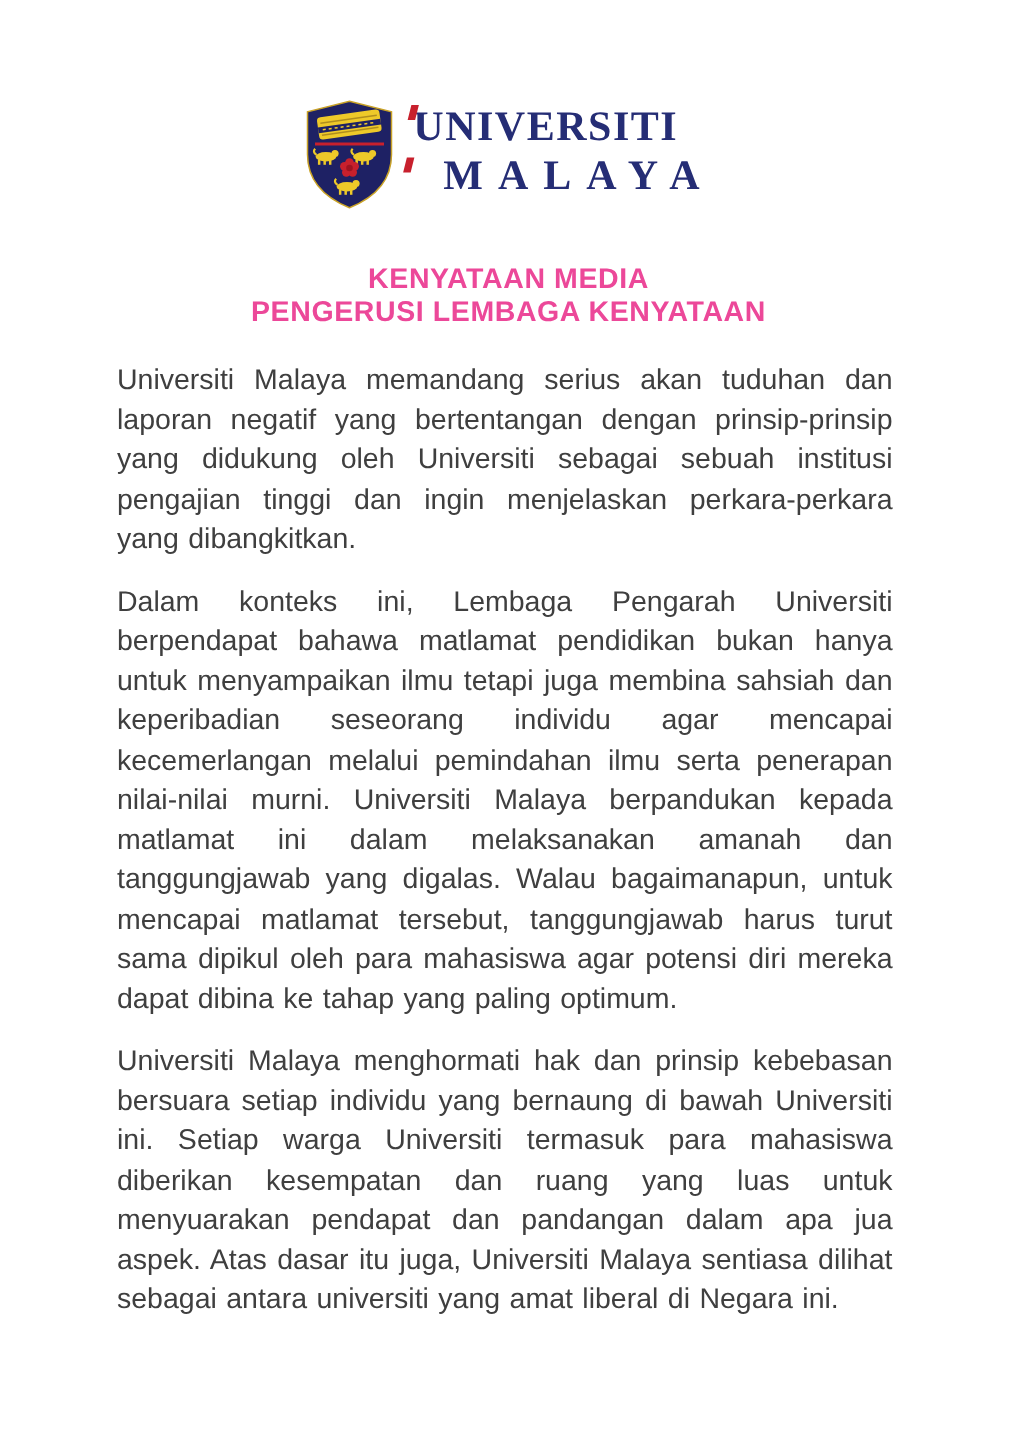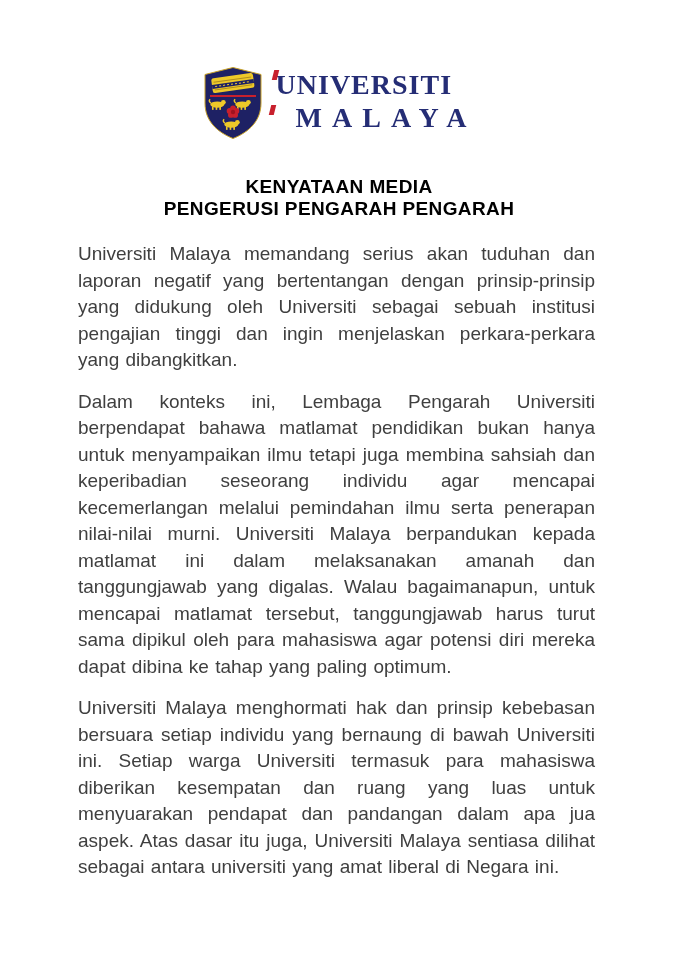--- a/index.html
+++ b/index.html
@@ -56,21 +56,21 @@
   .tick1{left:-3px;top:4px;}
   .tick2{left:-6px;top:39px;}
   
   .heading{
     margin-top:36px;
     text-align:center;
     font-size:19px;
     line-height:22px;
     font-weight:bold;
     letter-spacing:0.4px;
-    color:#000000;
+    color:#ec4899;
     font-family:"Liberation Sans",sans-serif;
   }
   
   .content{
     padding:21px 83px 0 78px;
   }
   .content p{
     font-size:19px;
     line-height:26.5px;
     color:var(--body-text);
@@ -127,21 +127,21 @@
     <div class="logo-text">
       <span class="red-tick tick1"></span>
       <span class="red-tick tick2"></span>
       <div class="logo-line1">UNIVERSITI</div>
       <div class="logo-line2">MALAYA</div>
     </div>
   </header>
 
   <h1 class="heading">
     <span>KENYATAAN MEDIA</span><br>
-    <span>PENGERUSI PENGARAH PENGARAH</span>
+    <span>PENGERUSI LEMBAGA KENYATAAN</span>
   </h1>
 
   <main class="content">
     <p>Universiti Malaya memandang serius akan tuduhan dan laporan negatif yang bertentangan dengan prinsip-prinsip yang didukung oleh Universiti sebagai sebuah institusi pengajian tinggi dan ingin menjelaskan perkara-perkara yang dibangkitkan.</p>
     <p>Dalam konteks ini, Lembaga Pengarah Universiti berpendapat bahawa matlamat pendidikan bukan hanya untuk menyampaikan ilmu tetapi juga membina sahsiah dan keperibadian seseorang individu agar mencapai kecemerlangan melalui pemindahan ilmu serta penerapan nilai-nilai murni. Universiti Malaya berpandukan kepada matlamat ini dalam melaksanakan amanah dan tanggungjawab yang digalas. Walau bagaimanapun, untuk mencapai matlamat tersebut, tanggungjawab harus turut sama dipikul oleh para mahasiswa agar potensi diri mereka dapat dibina ke tahap yang paling optimum.</p>
     <p>Universiti Malaya menghormati hak dan prinsip kebebasan bersuara setiap individu yang bernaung di bawah Universiti ini. Setiap warga Universiti termasuk para mahasiswa diberikan kesempatan dan ruang yang luas untuk menyuarakan pendapat dan pandangan dalam apa jua aspek. Atas dasar itu juga, Universiti Malaya sentiasa dilihat sebagai antara universiti yang amat liberal di Negara ini.</p>
   </main>
 
 </div>
 

